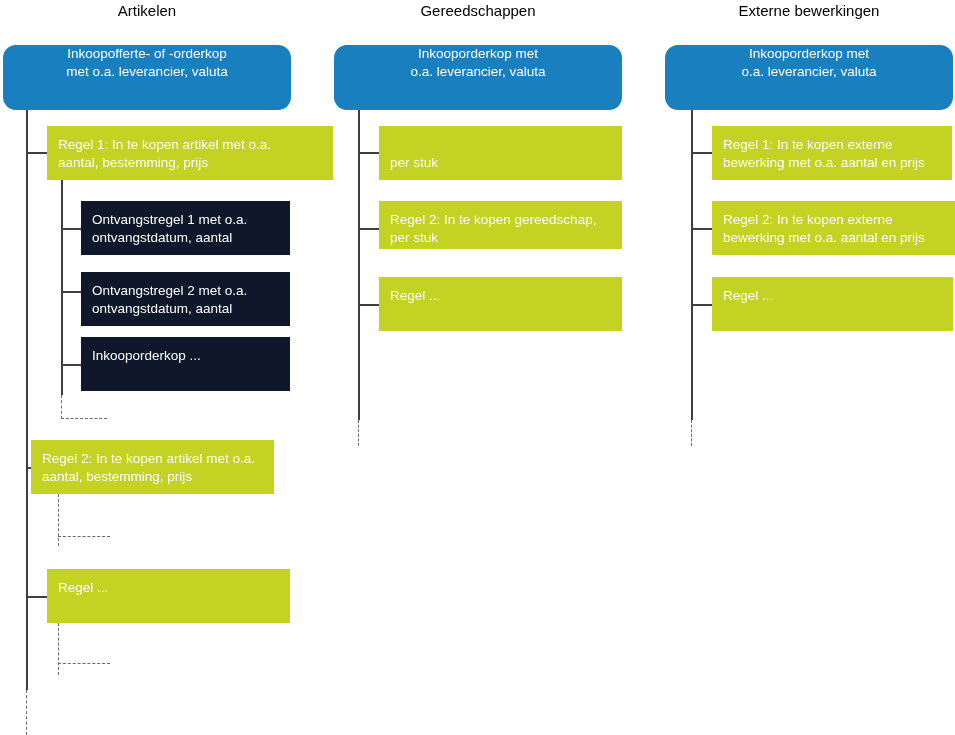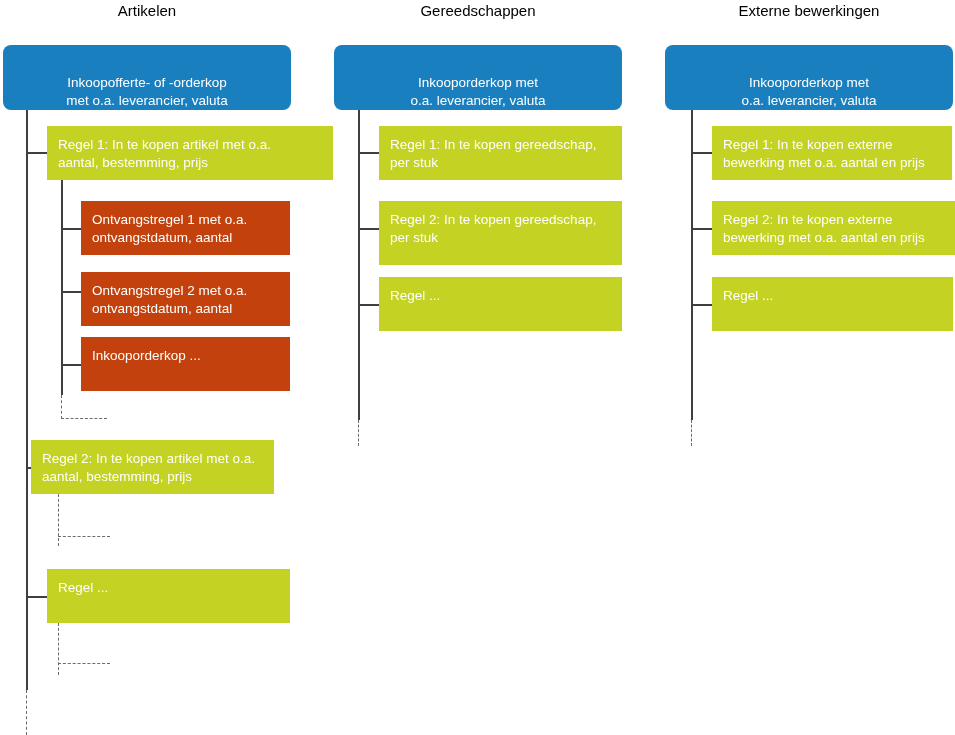--- a/index.html
+++ b/index.html
@@ -28,36 +28,36 @@
   }
   .node {
     position: absolute;
     box-sizing: border-box;
     color: #ffffff;
     font-size: 13.5px;
     line-height: 18px;
   }
   .node-head {
     background: #1a7fbe;
-    border-radius: 8px;
+    border-radius: 13px;
     text-align: center;
     display: flex;
-    align-items: flex-end;
+    align-items: flex-start;
     justify-content: center;
   }
   .node-head .node-text {
     width: 100%;
     padding: 0 8px;
   }
   .node-line {
     background: #c3d223;
     text-align: left;
   }
   .node-receipt {
-    background: #c2410c;
+    background: #0f172a;
     text-align: left;
   }
   .node-line .node-text,
   .node-receipt .node-text {
     padding: 10px 11px 0 11px;
   }
   .connector {
     position: absolute;
     background: #3f3f3f;
   }
@@ -158,27 +158,27 @@
       <span>o.a. leverancier, valuta</span>
     </div>
   </div>
 
   <div class="connector v-solid" style="left:358px; top:110px; width:1.5px; height:310px;"></div>
   <div class="v-dash" style="left:358px; top:420px; height:26px;"></div>
 
   <div class="connector h-solid" style="left:358px; top:152px; width:22px; height:1.5px;"></div>
   <div class="node node-line" style="left:379px; top:126px; width:243px; height:54px;">
     <div class="node-text">
-      <span>Regel 1: In te kopen gereedschap,</span><br>
+      <br>
       <span>per stuk</span>
     </div>
   </div>
 
   <div class="connector h-solid" style="left:358px; top:228px; width:22px; height:1.5px;"></div>
-  <div class="node node-line" style="left:379px; top:201px; width:243px; height:64px;">
+  <div class="node node-line" style="left:379px; top:201px; width:243px; height:48px;">
     <div class="node-text">
       <span>Regel 2: In te kopen gereedschap,</span><br>
       <span>per stuk</span>
     </div>
   </div>
 
   <div class="connector h-solid" style="left:358px; top:304px; width:22px; height:1.5px;"></div>
   <div class="node node-line" style="left:379px; top:277px; width:243px; height:54px;">
     <div class="node-text">
       <span>Regel ...</span>

